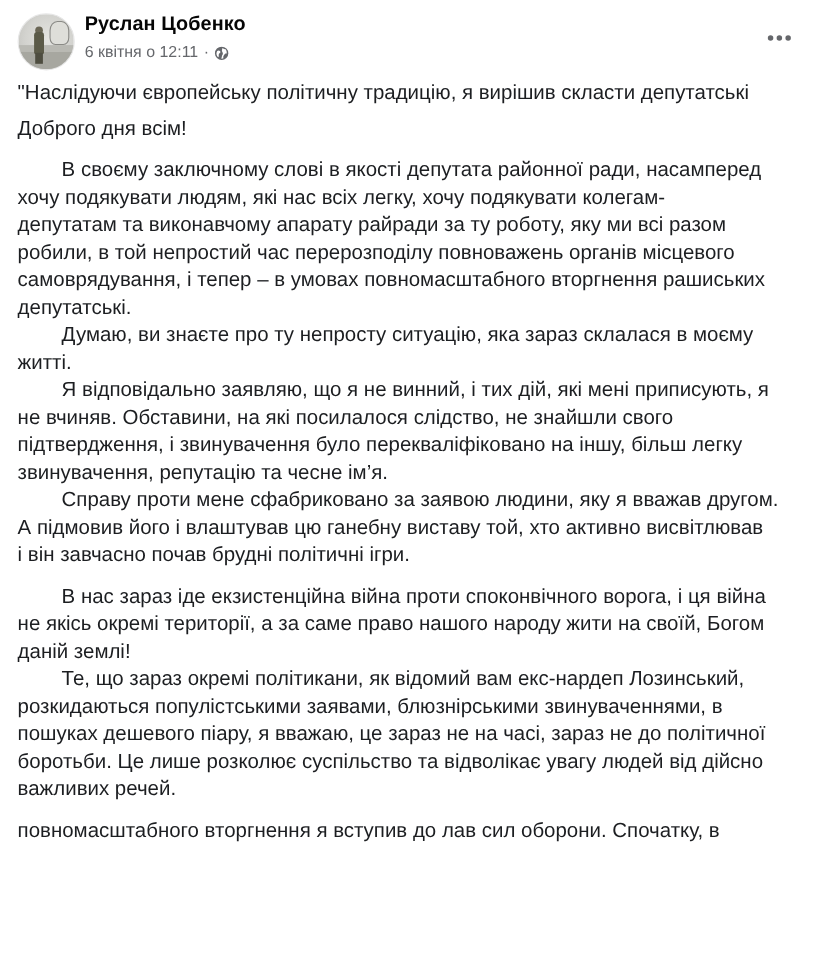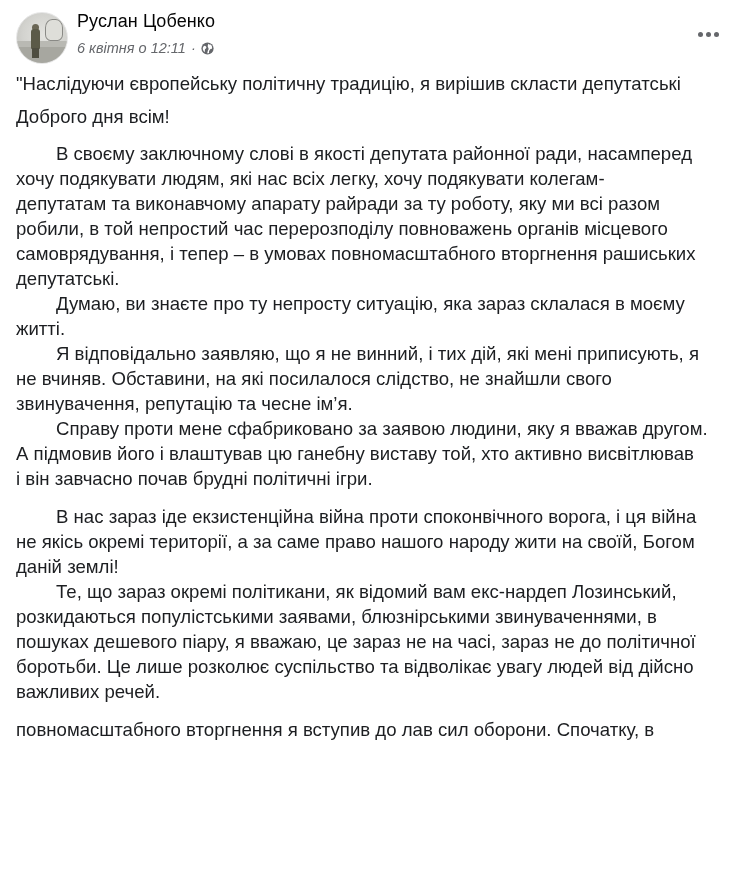--- a/index.html
+++ b/index.html
@@ -49,34 +49,33 @@
   }
   .avatar .mural {
     position: absolute; left: 28px; top: 6px; width: 16px; height: 20px;
     border: 1px solid #8a8a86; border-radius: 40% 40% 30% 30%;
     background: #deded9;
   }
   .author-name {
     position: absolute;
     left: 77px; top: 11px;
     font-size: 18px;
-    font-weight: normal;
+    font-weight: bold;
     color: #050505;
     white-space: nowrap;
     letter-spacing: 0.1px;
   }
   .post-meta {
     position: absolute;
     left: 77px; top: 40px;
     font-size: 14.5px;
     color: #65676b;
     white-space: nowrap;
     display: flex;
     align-items: center;
-    font-style: italic;
   }
   .meta-dot {
     margin: 0 5px;
   }
   .globe-icon {
     width: 13px; height: 13px;
     display: inline-block;
   }
   .more-button {
     position: absolute;
@@ -153,20 +152,21 @@
   </div>
 
   <div>
     <div class="line indent">Думаю, ви знаєте про ту непросту ситуацію, яка зараз склалася в моєму</div>
     <div class="line">житті.</div>
   </div>
 
   <div>
     <div class="line indent">Я відповідально заявляю, що я не винний, і тих дій, які мені приписують, я</div>
     <div class="line">не вчиняв. Обставини, на які посилалося слідство, не знайшли свого</div>
+    <div class="line">підтвердження, і звинувачення було перекваліфіковано на іншу, більш легку</div>
     <div class="line">звинувачення, репутацію та чесне ім’я.</div>
   </div>
 
   <div>
     <div class="line indent">Справу проти мене сфабриковано за заявою людини, яку я вважав другом.</div>
     <div class="line">А підмовив його і влаштував цю ганебну виставу той, хто активно висвітлював</div>
     <div class="line">і він завчасно почав брудні політичні ігри.</div>
   </div>
 
   <div class="gap-l"></div>

